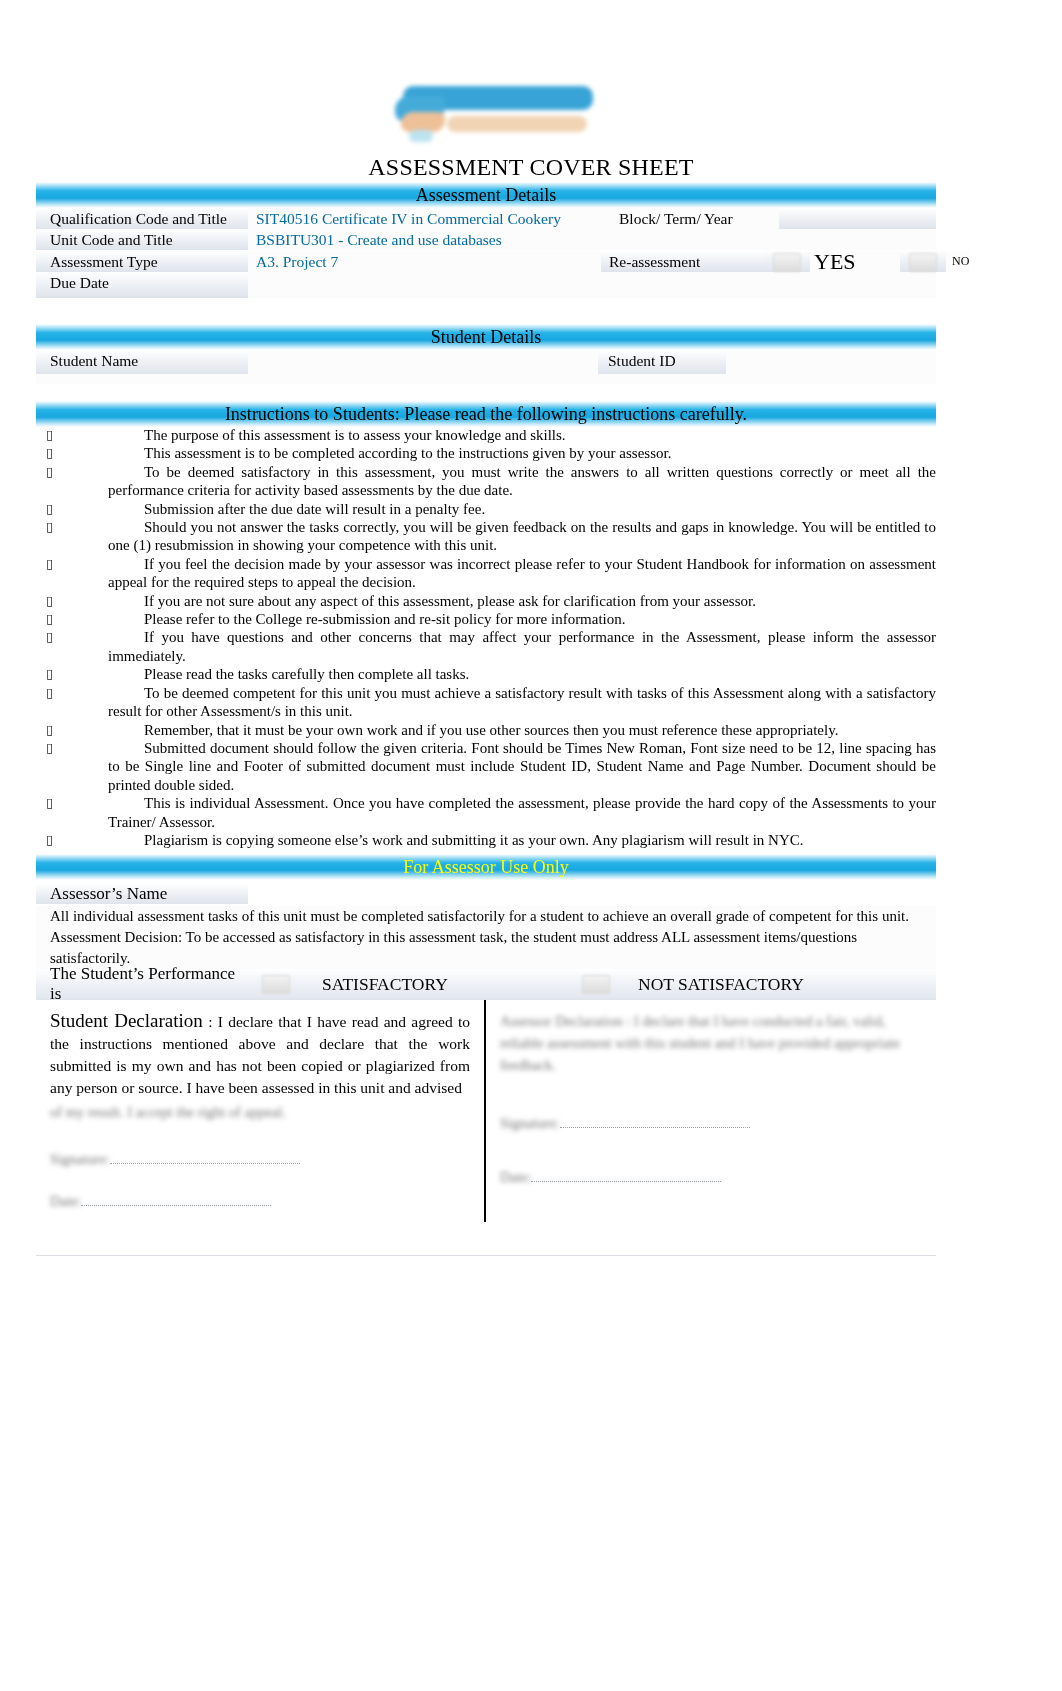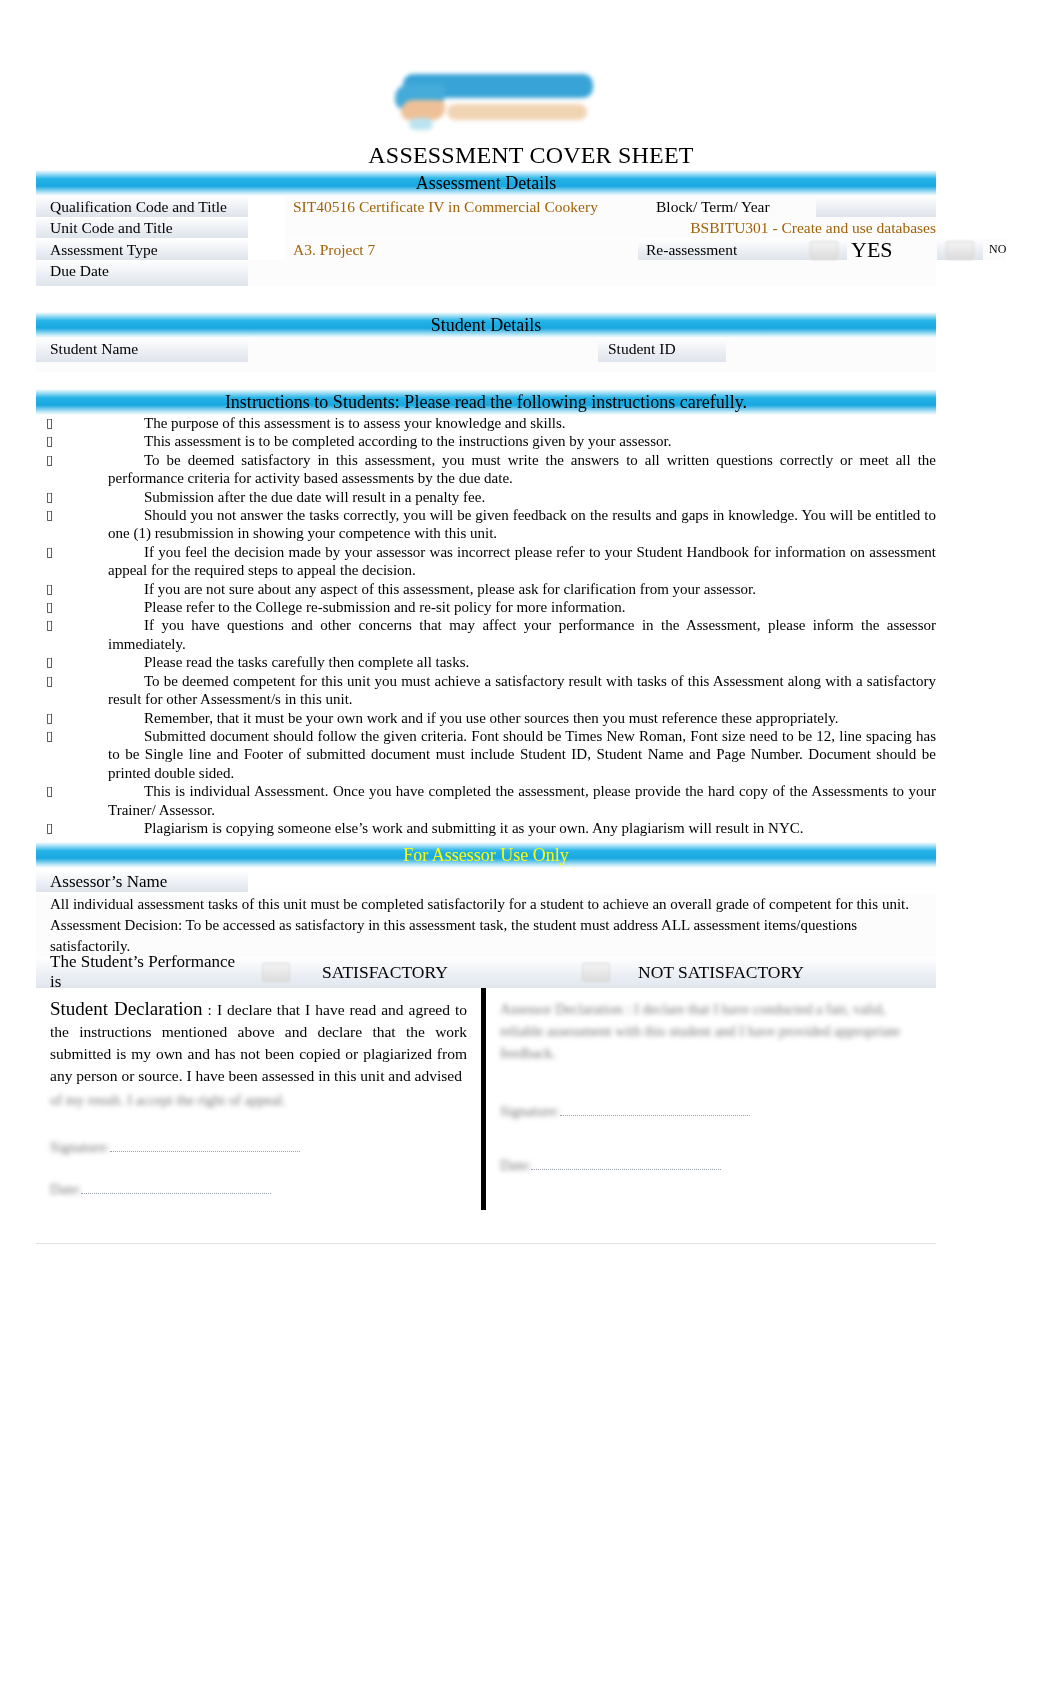--- a/index.html
+++ b/index.html
@@ -10,21 +10,21 @@
   body {
     width: 1062px;
     height: 1691px;
     font-family: "Liberation Serif", "DejaVu Serif", serif;
     color: #000000;
     position: relative;
     overflow: hidden;
   }
   .page {
     position: absolute;
-    left: 0; top: 0;
+    left: 0; top: 12px;
     width: 1062px;
     height: 1427px;
     text-decoration: underline;
   }
 
   
   .logo-wrap {
     position: absolute;
     left: 395px;
     top: 62px;
@@ -101,21 +101,21 @@
     align-items: stretch;
     font-size: 15.5px;
     line-height: 21px;
   }
   .lbl {
     padding-left: 14px;
     width: 212px;
     flex: 0 0 212px;
     box-sizing: border-box;
   }
-  .val-orange { color: #a16207; padding-left: 8px; margin-left: 37px; }
+  .val-orange { color: #0369a1; padding-left: 8px; }
   .shade {
     background: linear-gradient(to bottom,#ffffff,#eceff4 55%,#dfe4ec);
   }
   .plain-white { background: #fcfcfd; }
 
   .chk {
     width: 26px; height: 17px;
     background: linear-gradient(to bottom,#f4f4f4,#dcdcdc);
     border: 1px solid #d9d9d9;
     border-radius: 2px;
@@ -186,21 +186,21 @@
   .decl {
     display: flex;
     border-top: 1px solid #dfe3ea;
     height: 222px;
   }
   .decl-left {
     width: 450px;
     flex: 0 0 450px;
     box-sizing: border-box;
     padding: 10px 14px 0 14px;
-    border-right: 5px solid #000000;
+    border-right: 2px solid #000000;
     position: relative;
   }
   .decl-right {
     flex: 1 1 auto;
     box-sizing: border-box;
     padding: 10px 14px 0 14px;
     position: relative;
   }
   .decl-title { font-size: 19px; }
   .decl-body {
@@ -247,21 +247,21 @@
 
     <div class="row" style="height:21px;">
       <div class="lbl shade">Qualification Code and Title</div>
       <div class="val-orange plain-white" style="flex:0 0 345px;">SIT40516 Certificate IV in Commercial Cookery</div>
       <div class="plain-white" style="flex:0 0 160px; padding-left:18px;">Block/ Term/ Year</div>
       <div class="shade" style="flex:1 1 auto;"></div>
     </div>
 
     <div class="row" style="height:21px;">
       <div class="lbl shade">Unit Code and Title</div>
-      <div class="val-orange plain-white" style="flex:1 1 auto;text-align:right;">BSBITU301 - Create and use databases</div>
+      <div class="val-orange plain-white" style="flex:1 1 auto;">BSBITU301 - Create and use databases</div>
     </div>
 
     <div class="row" style="height:22px; align-items:center;">
       <div class="lbl shade">Assessment Type</div>
       <div class="val-orange plain-white" style="flex:0 0 345px;">A3. Project 7</div>
       <div class="shade" style="flex:0 0 155px; padding-left:8px;">Re-assessment</div>
       <div class="shade" style="flex:0 0 46px; text-align:center;"><span class="chk"></span></div>
       <div class="plain-white" style="flex:0 0 86px; font-size:22px; padding-left:4px;">YES</div>
       <div class="shade" style="flex:0 0 46px; text-align:center;"><span class="chk"></span></div>
       <div class="plain-white" style="flex:1 1 auto; font-size:12px; padding-left:6px;">NO</div>

